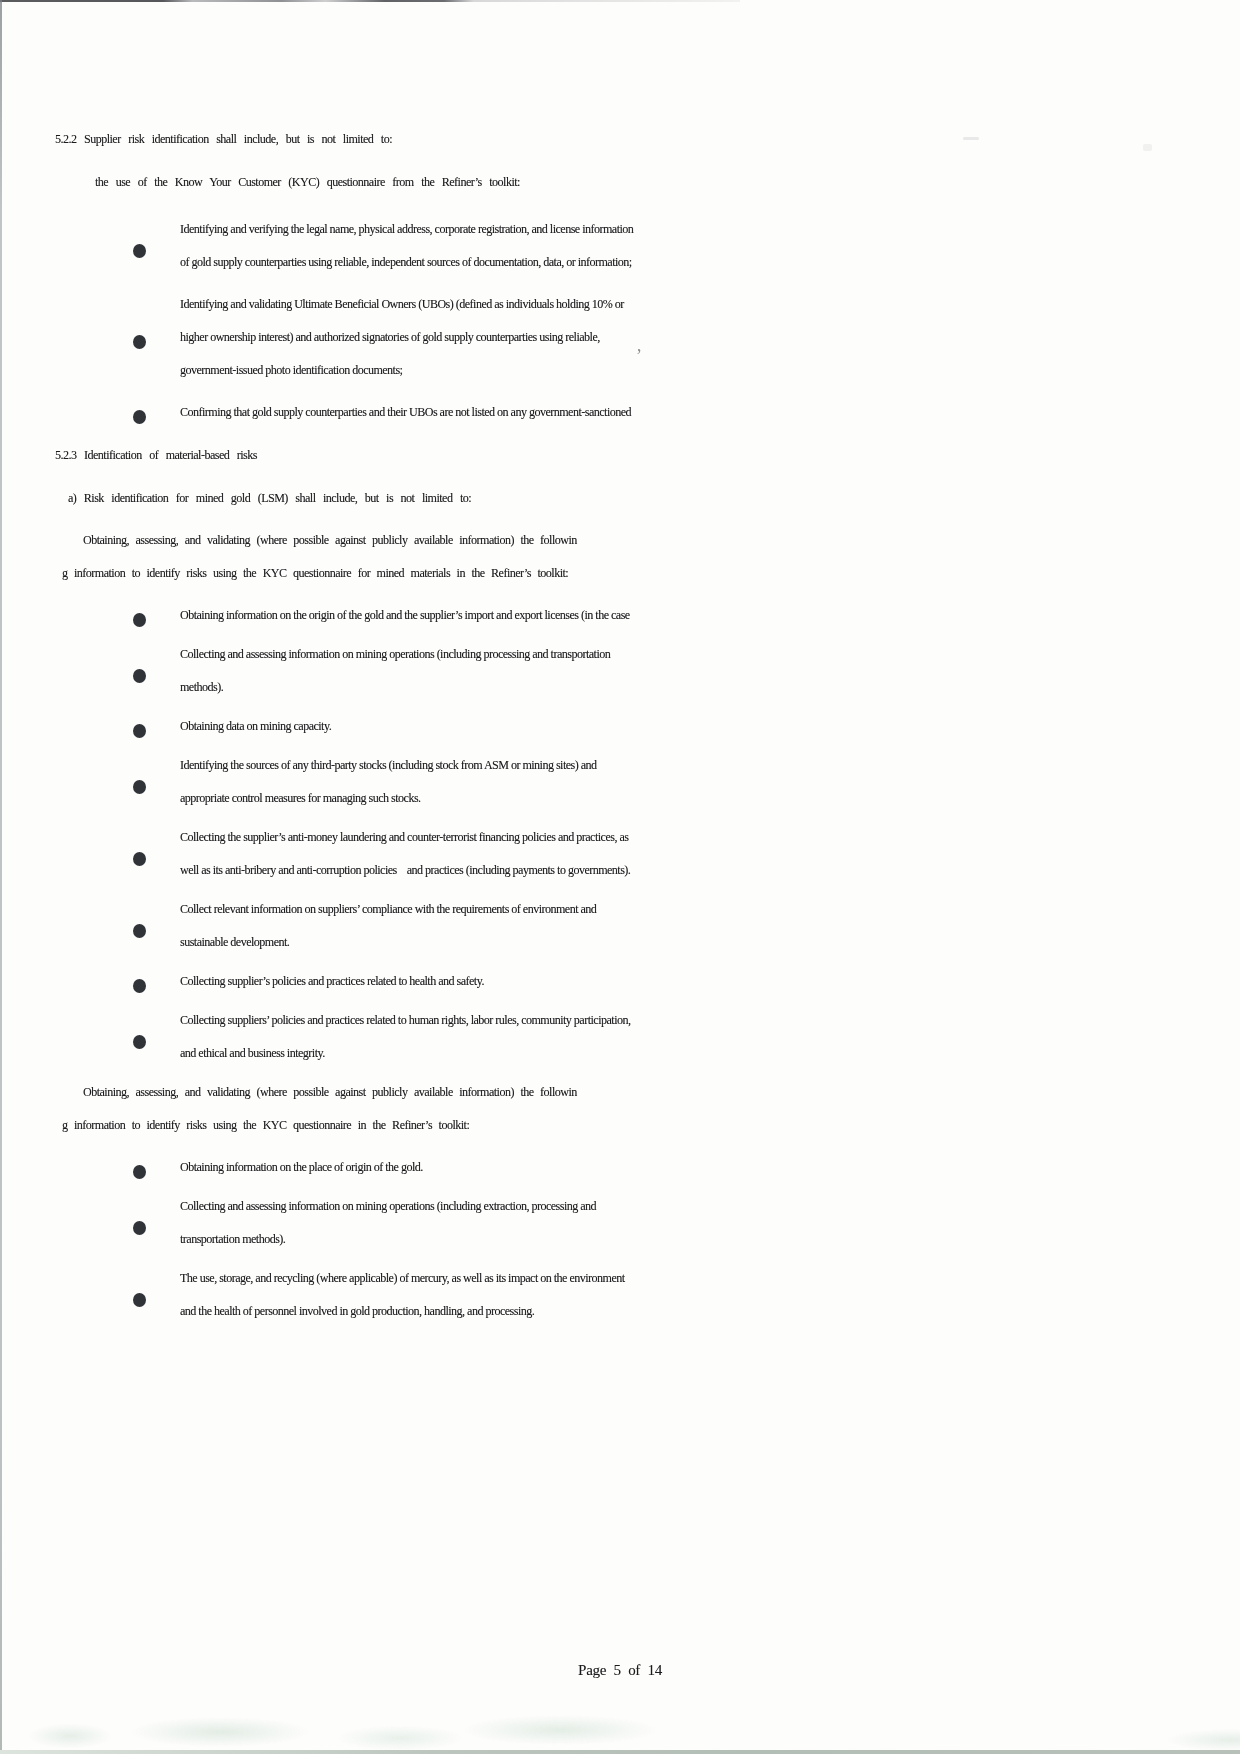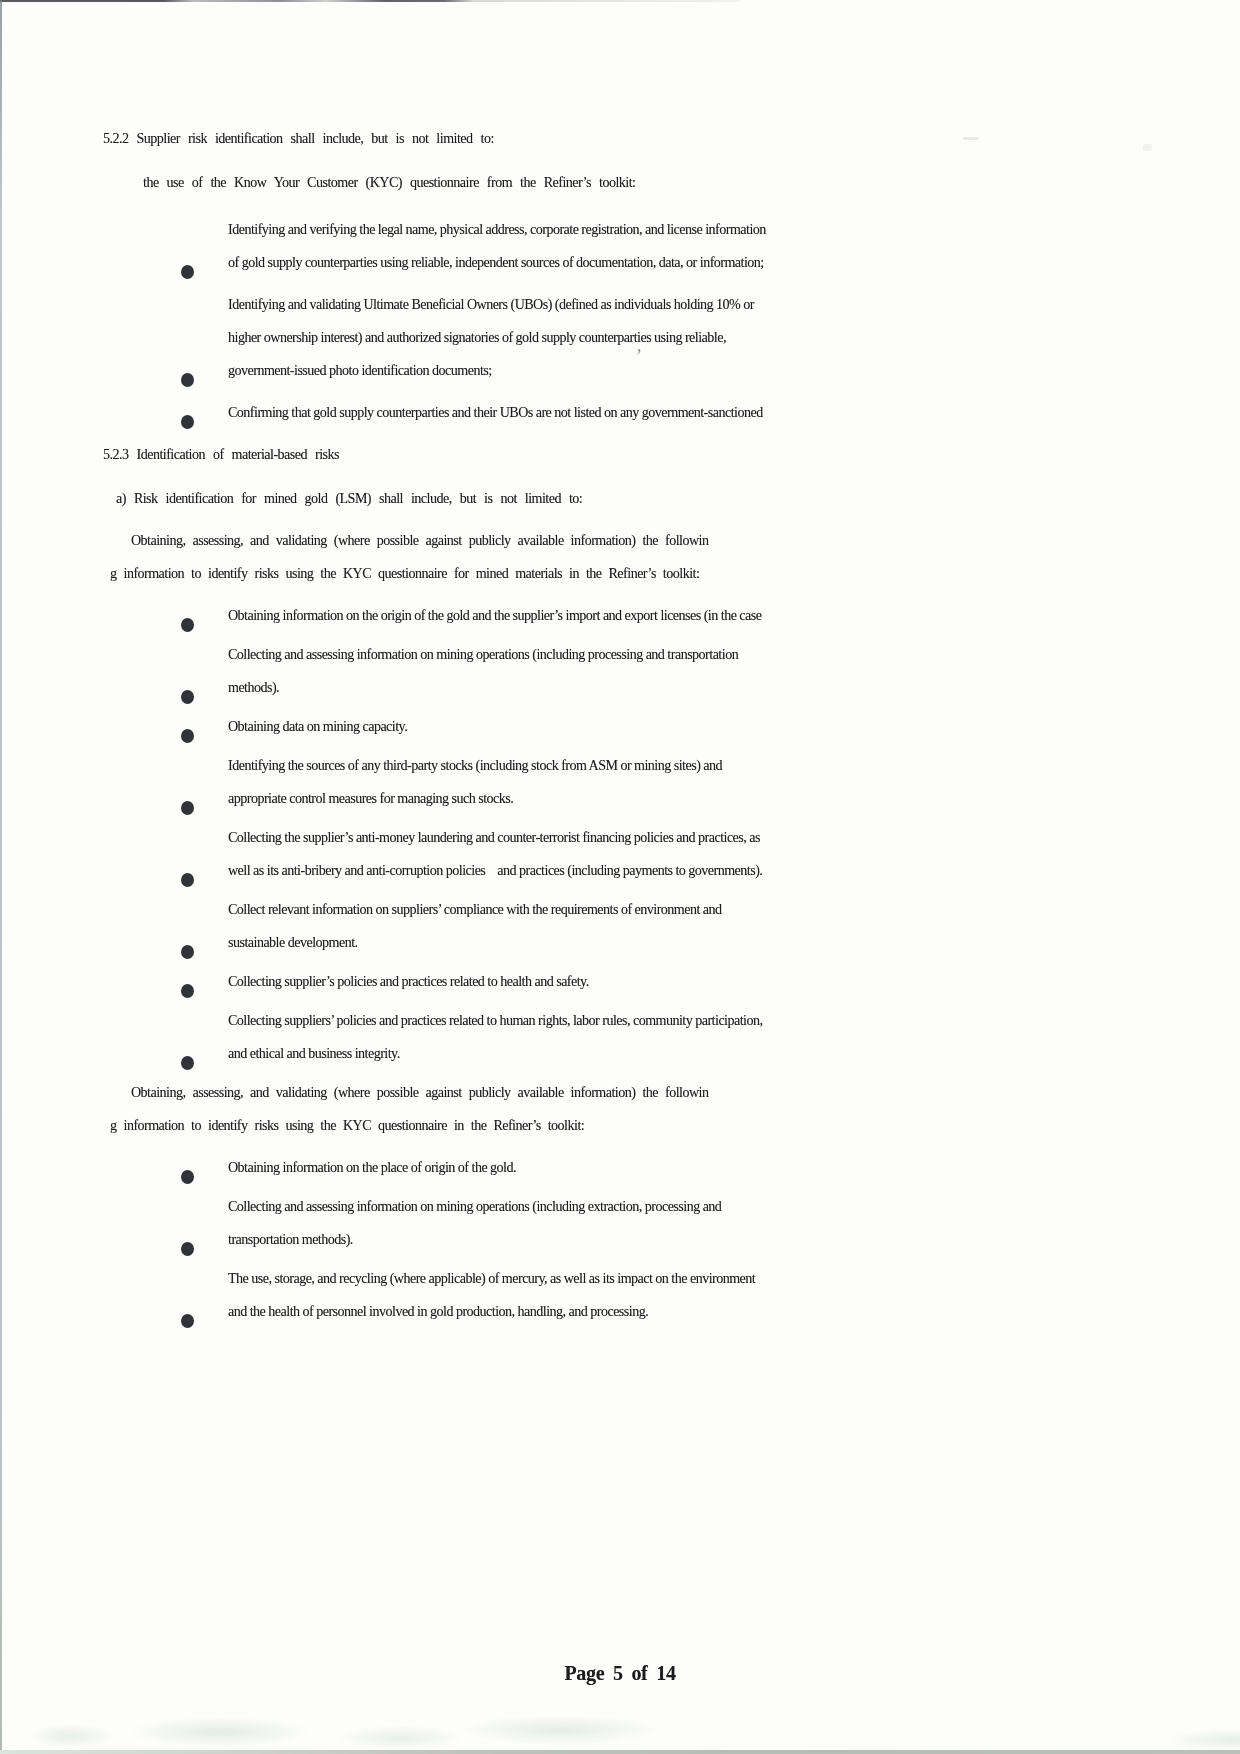--- a/index.html
+++ b/index.html
@@ -13,22 +13,22 @@
     width: 1240px;
     height: 1754px;
     background: #fdfdfc;
     overflow: hidden;
     font-family: "Liberation Serif", "DejaVu Serif", serif;
     color: #1b1b1d;
     text-shadow: 0.2px 0.2px 0.3px rgba(25,25,25,0.35);
   }
   .content {
     position: relative;
-    padding: 122px 40px 0 93px;
-    font-size: 14px;
+    padding: 122px 40px 0 45px;
+    font-size: 12px;
     letter-spacing: -0.5px;
   }
   .line {
     white-space: pre;
     line-height: 33px;
   }
   .sec-heading {
     margin-left: 10px;
     line-height: 34px;
     word-spacing: 5px;
@@ -54,45 +54,44 @@
   .para .p-first { margin-left: 38px; word-spacing: 4px; }
   .para .p-cont  { margin-left: 17px; word-spacing: 4px; }
   .a-lead-block { margin-bottom: 9px; }
   ul.bullets {
     list-style: none;
     margin: 0 0 4px 88px;
     padding: 0;
   }
   ul.bullets li {
     display: flex;
-    align-items: flex-end;
+    align-items: center;
   }
   ul.b-522 li { margin-bottom: 9px; }
   ul.b-lsm li, ul.b-asm li { margin-bottom: 6px; }
   .marker {
     flex: 0 0 auto;
     width: 13px;
     height: 14px;
     margin-top: 9px;
     margin-right: 34px;
     border-radius: 50%;
     background: #303438;
   }
   .b-lines { flex: 1 1 auto; min-width: 0; }
   .footer {
     position: absolute;
     top: 1662px;
     left: 0;
     width: 100%;
     text-align: center;
-    font-size: 20px;
+    font-size: 15px;
     letter-spacing: -0.3px;
     word-spacing: 4px;
     color: #1b1b1d;
-    font-weight: bold;
   }
   
   .scan-top {
     position: absolute;
     top: 0; left: 0;
     width: 740px; height: 2px;
     background: linear-gradient(to right,
       #5a5c5e 0%, #55575a 22%, #b9babb 26%, #8e9093 38%,
       #cfcfd0 44%, #606265 52%, #6a6c6f 60%, #d8d8d8 64%, #f2f2f1 100%);
   }

